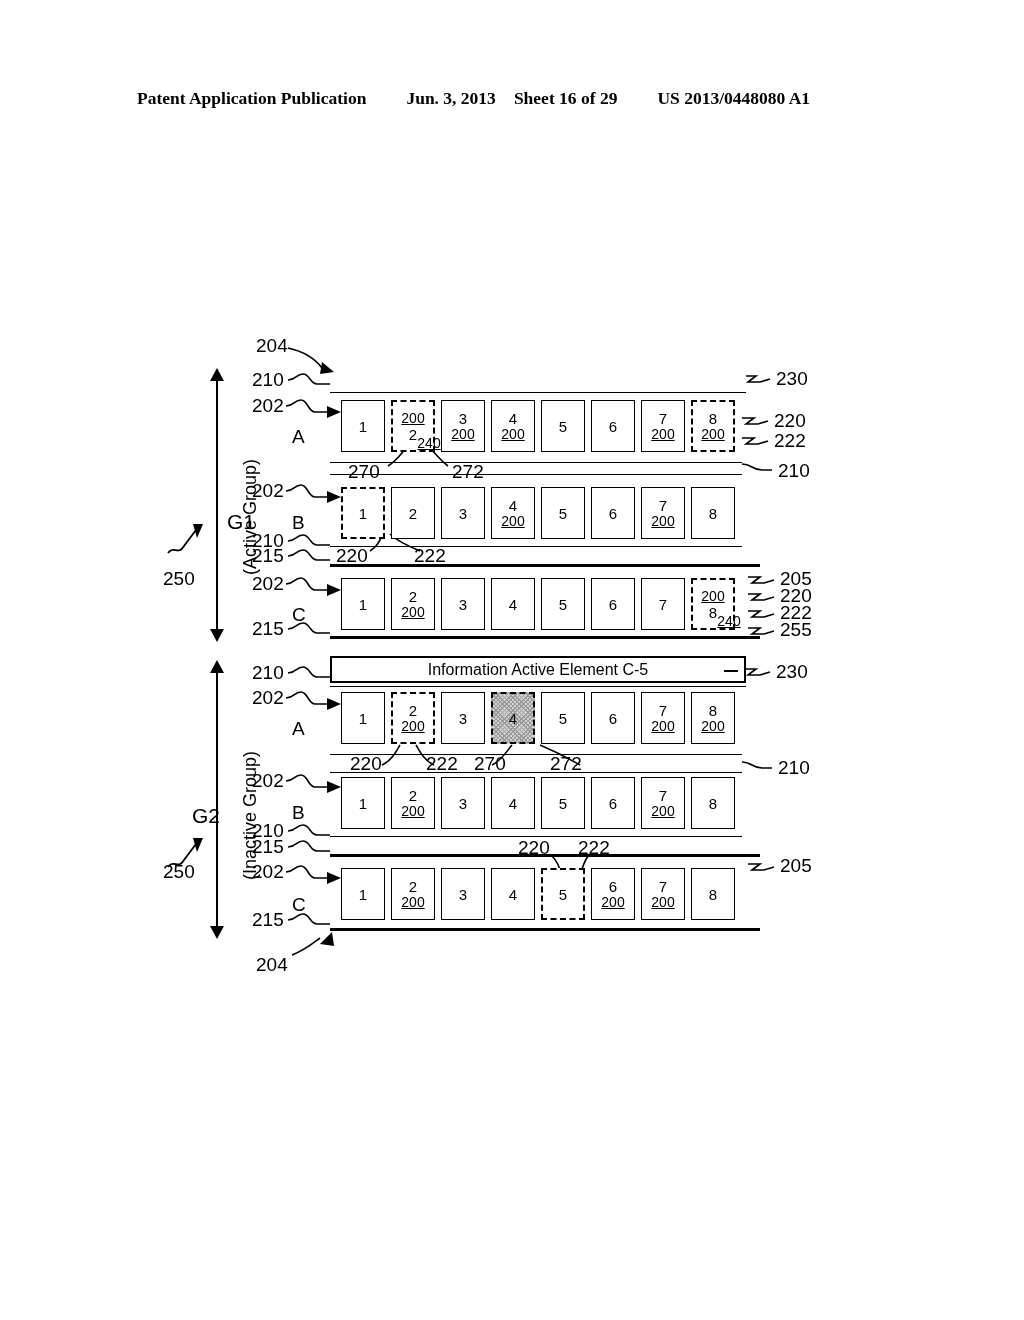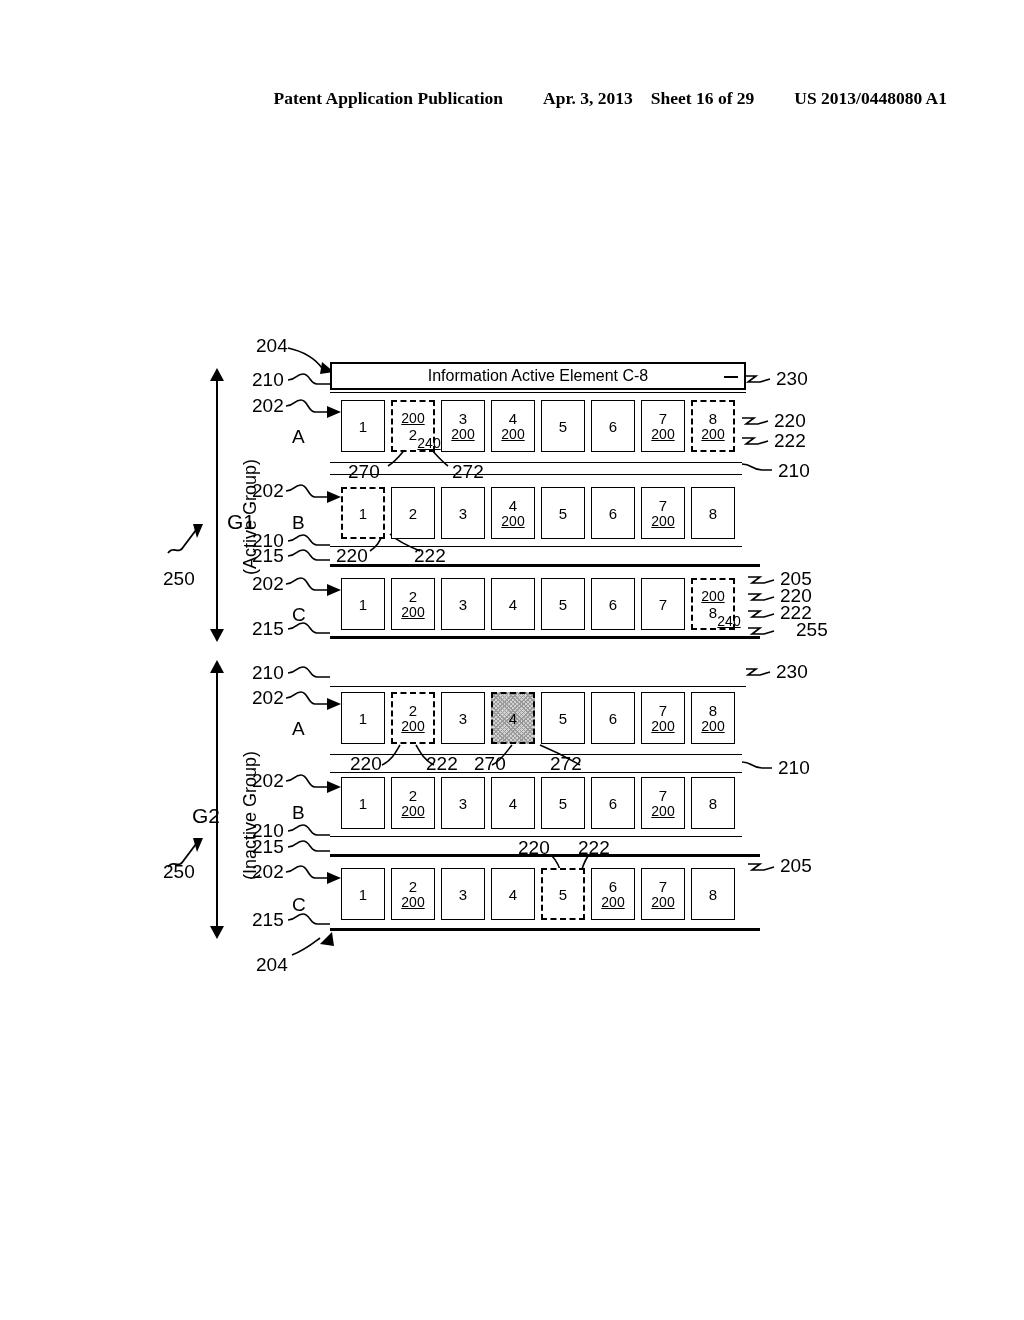--- a/index.html
+++ b/index.html
@@ -8,21 +8,21 @@
     font-family:"Liberation Sans", sans-serif;
     color:#000;position:relative;overflow:hidden;
   }
   .page{position:absolute;left:0;top:0;width:1024px;height:1320px;}
 
   
   .hdr{
     position:absolute;top:88px;left:0;width:947px;
     font-family:"Liberation Serif", serif;
     font-weight:bold;font-size:17.5px;
-    display:flex;justify-content:flex-end;align-items:baseline;
+    display:flex;justify-content:center;align-items:baseline;
     white-space:pre;
   }
   .hdr span{display:inline-block;}
   .hdr .s1{margin-right:40px;}
   .hdr .s2{margin-right:18px;}
   .hdr .s3{margin-right:40px;}
 
   
   .figcap{
     position:absolute;left:0;top:995px;width:1024px;text-align:center;
@@ -91,21 +91,21 @@
   svg.ov{position:absolute;left:0;top:0;width:1024px;height:1320px;overflow:visible;
          pointer-events:none;}
 </style>
 </head>
 <body>
 
 <div class="page">
 
   <div class="hdr">
     <span class="s1">Patent Application Publication</span>
-    <span class="s2">Apr. 3, 2013</span>
+    <span class="s2">Jun. 3, 2013</span>
     <span class="s3">Sheet 16 of 29</span>
     <span>US 2013/0448080 A1</span>
   </div>
 
   <svg class="ov">
     <g stroke="#000" fill="none" stroke-width="1.6">
 
       <path d="M288,348 C306,352 316,360 322,368"></path>
 
       <path d="M288,380 C296,380 296,374 303,374 C310,374 310,384 317,384 L330,384"></path>
@@ -197,24 +197,20 @@
   </svg>
 
   <div class="grouparrow" style="left:216px;top:380px;height:250px;"></div>
   <div class="grouplabel" style="left:240px;top:575px;">(Active Group)</div>
   <div class="gname" style="left:192px;top:510px;margin-left:35px;">G1</div>
   <div class="lbl" style="left:163px;top:571px;">250</div>
 
   <div class="lbl" style="left:256px;top:338px;">204</div>
 
   <div class="lbl" style="left:252px;top:372px;">210</div>
-  <div class="bar" style="left:330px;top:362px;width:416px;height:28px;">
-    <span>Information Active Element C-8</span>
-    <span class="notch"></span>
-  </div>
   <div class="lbl" style="left:776px;top:371px;">230</div>
 
   <div class="lbl" style="left:252px;top:398px;">202</div>
   <div class="rowletter" style="left:292px;top:426px;">A</div>
   <div class="cells" style="left:341px;top:400px;">
       <div class="cell">
         <span class="num">1</span>
       </div>
       <div class="cell dashed">
         <span class="sup">200</span>
@@ -318,29 +314,33 @@
       <div class="cell dashed">
         <span class="sup">200</span>
         <span class="num">8</span>
         <span class="below">240</span>
       </div>
     </div>
   <div class="lbl" style="left:252px;top:621px;">215</div>
   <div class="lbl" style="left:780px;top:571px;">205</div>
   <div class="lbl" style="left:780px;top:588px;">220</div>
   <div class="lbl" style="left:780px;top:605px;">222</div>
-  <div class="lbl" style="left:780px;top:622px;margin-left:16px;">255</div>
+  <div class="lbl" style="left:780px;top:622px;">255</div>
   <div class="hline thick" style="left:330px;top:636px;width:430px;"></div>
 
   <div class="grouparrow" style="left:216px;top:672px;height:255px;"></div>
   <div class="grouplabel" style="left:240px;top:880px;">(Inactive Group)</div>
   <div class="gname" style="left:192px;top:804px;">G2</div>
   <div class="lbl" style="left:163px;top:864px;">250</div>
 
   <div class="lbl" style="left:252px;top:665px;">210</div>
+  <div class="bar" style="left:330px;top:656px;width:416px;height:27px;">
+    <span>Information Active Element C-5</span>
+    <span class="notch"></span>
+  </div>
   <div class="lbl" style="left:776px;top:664px;">230</div>
 
   <div class="lbl" style="left:252px;top:690px;">202</div>
   <div class="rowletter" style="left:292px;top:718px;">A</div>
   <div class="cells" style="left:341px;top:692px;">
       <div class="cell">
         <span class="num">1</span>
       </div>
       <div class="cell dashed">
         <span class="num">2</span>

